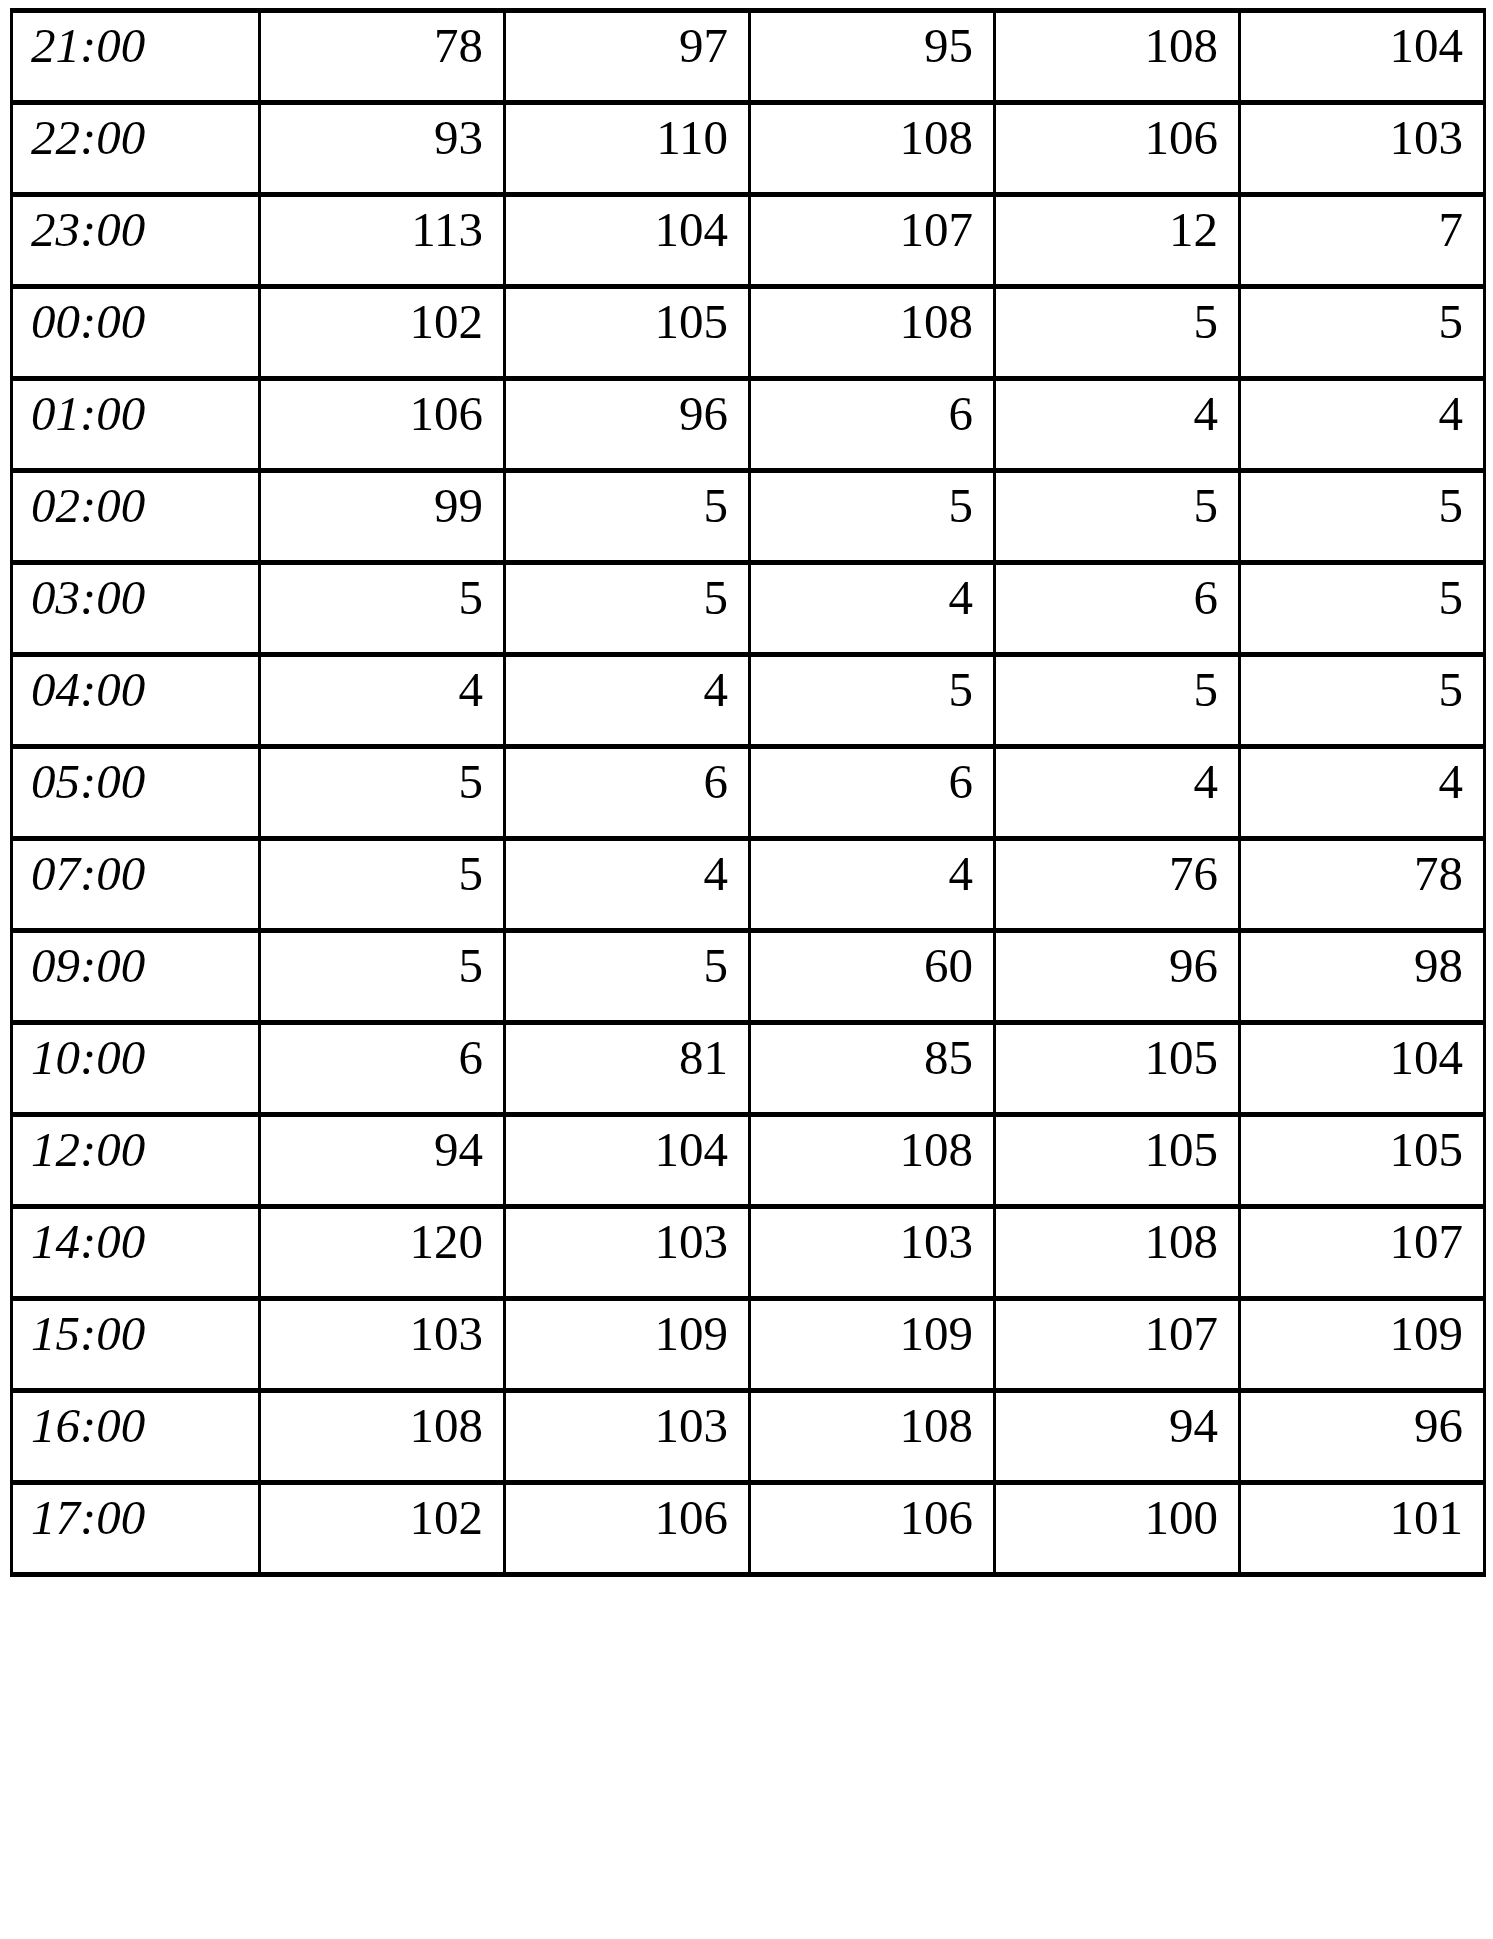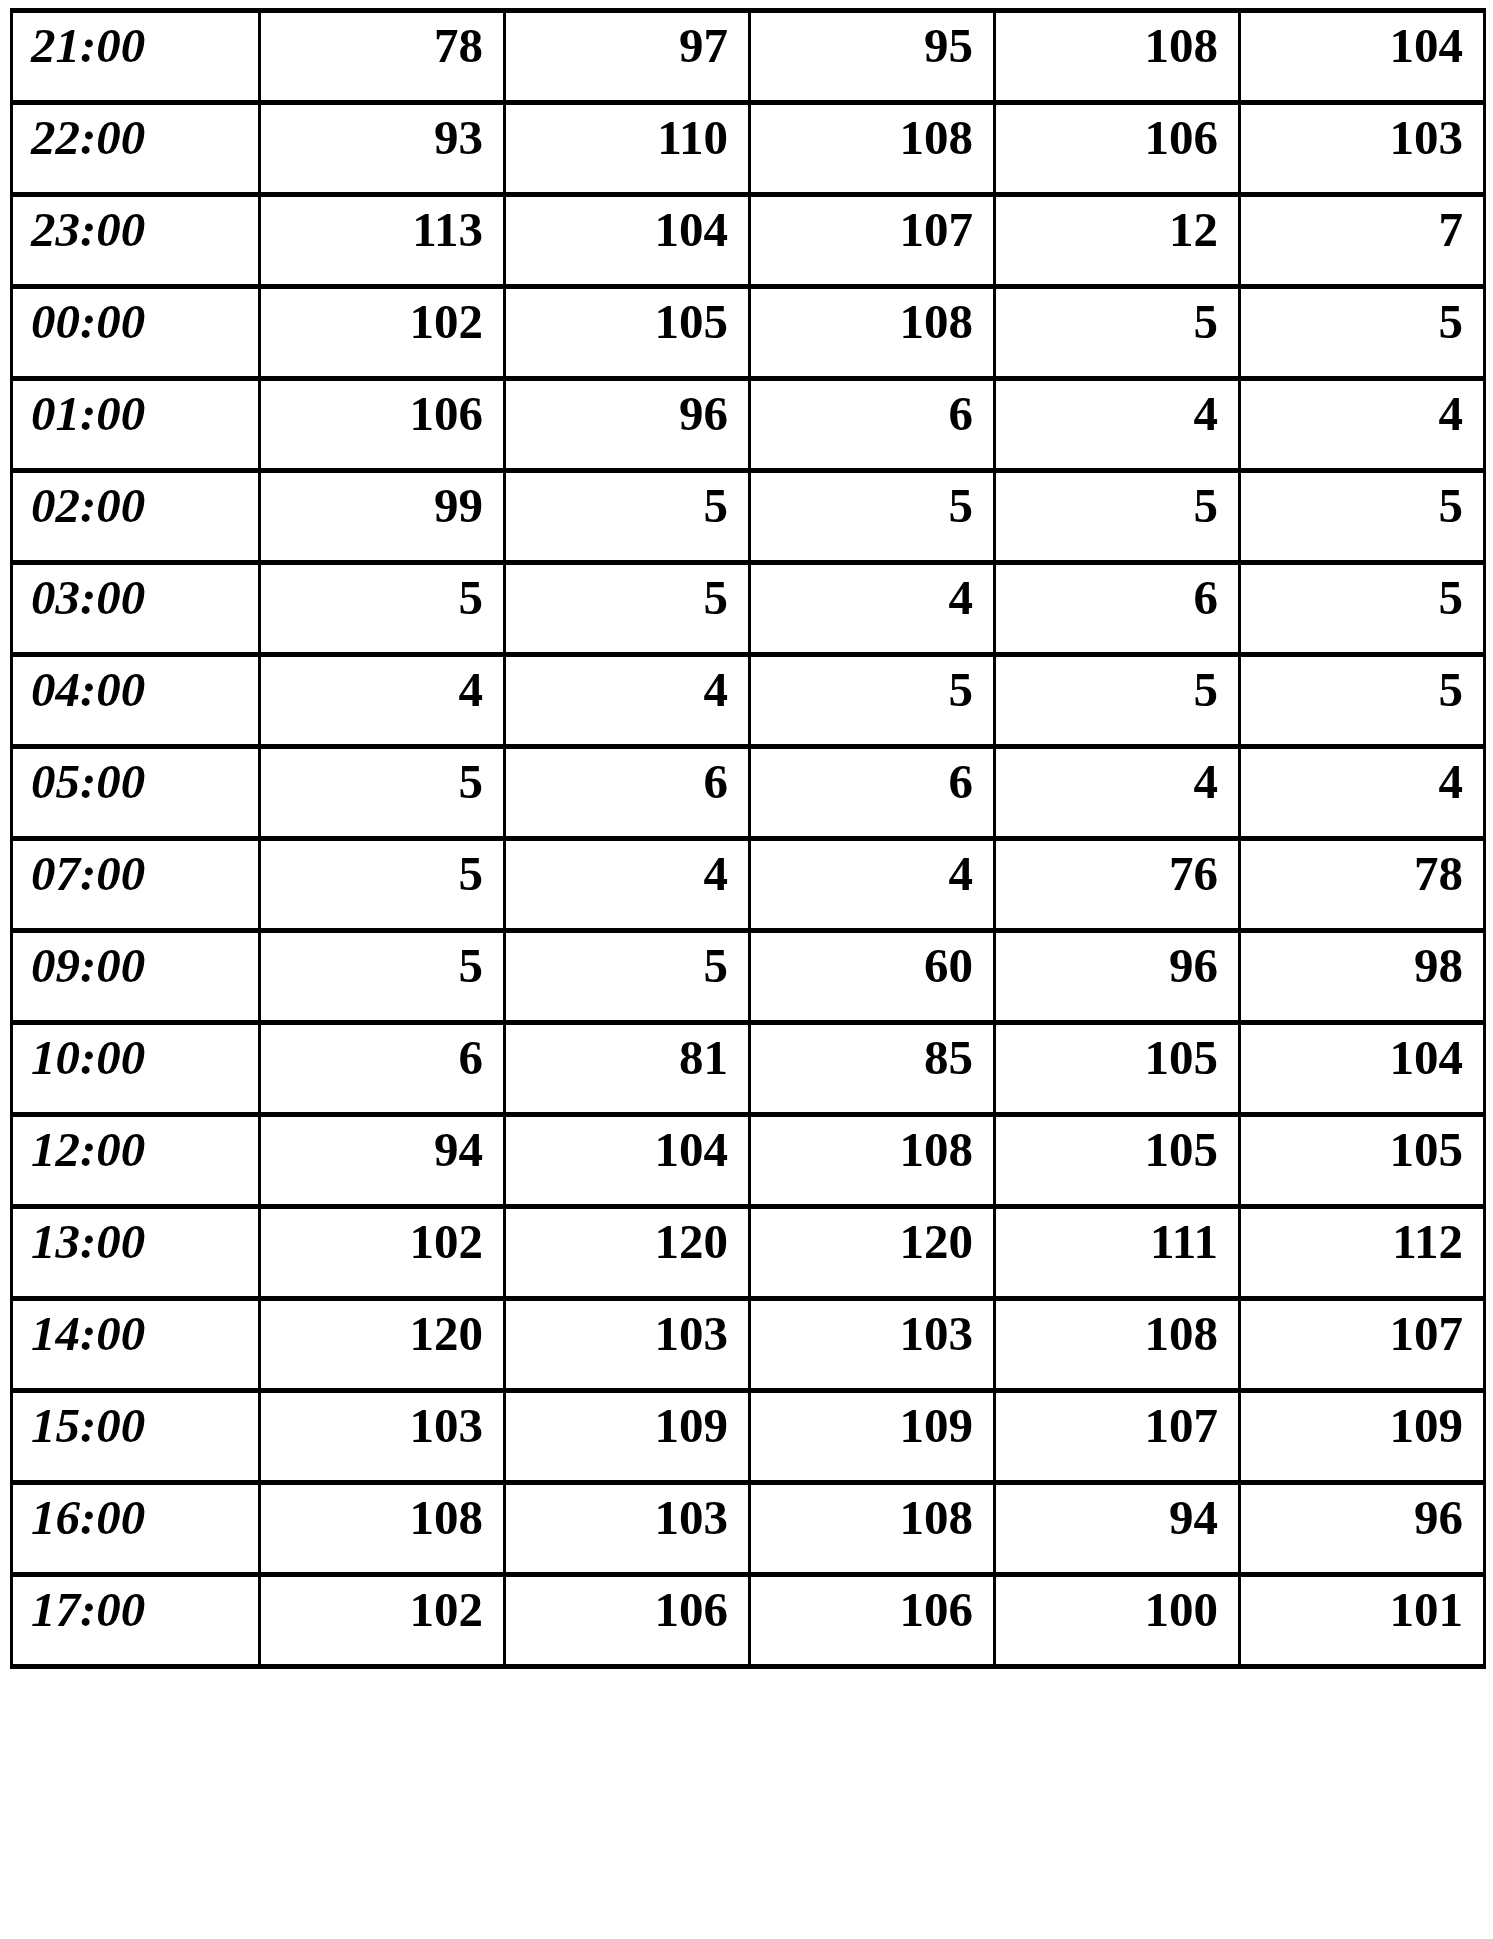--- a/index.html
+++ b/index.html
@@ -6,21 +6,20 @@
     margin: 0;
     padding: 0;
     background: #ffffff;
   }
   .page {
     position: relative;
     width: 1493px;
     height: 1939px;
     background: #ffffff;
     overflow: hidden;
-    font-weight: bold;
   }
   table.data-table {
     border-collapse: collapse;
     table-layout: fixed;
     margin: 8px 0 0 10px;
     width: 1472px;
     background: #ffffff;
   }
   table.data-table col.c-time { width: 248px; }
   table.data-table col.c-val  { width: 245px; }
@@ -163,28 +162,20 @@
   </tr>
         <tr>
     <td class="time-cell">12:00</td>
     <td class="value-cell">94</td>
     <td class="value-cell">104</td>
     <td class="value-cell">108</td>
     <td class="value-cell">105</td>
     <td class="value-cell">105</td>
   </tr>
         <tr>
-    <td class="time-cell">13:00</td>
-    <td class="value-cell">102</td>
-    <td class="value-cell">120</td>
-    <td class="value-cell">120</td>
-    <td class="value-cell">111</td>
-    <td class="value-cell">112</td>
-  </tr>
-        <tr>
     <td class="time-cell">14:00</td>
     <td class="value-cell">120</td>
     <td class="value-cell">103</td>
     <td class="value-cell">103</td>
     <td class="value-cell">108</td>
     <td class="value-cell">107</td>
   </tr>
         <tr>
     <td class="time-cell">15:00</td>
     <td class="value-cell">103</td>

